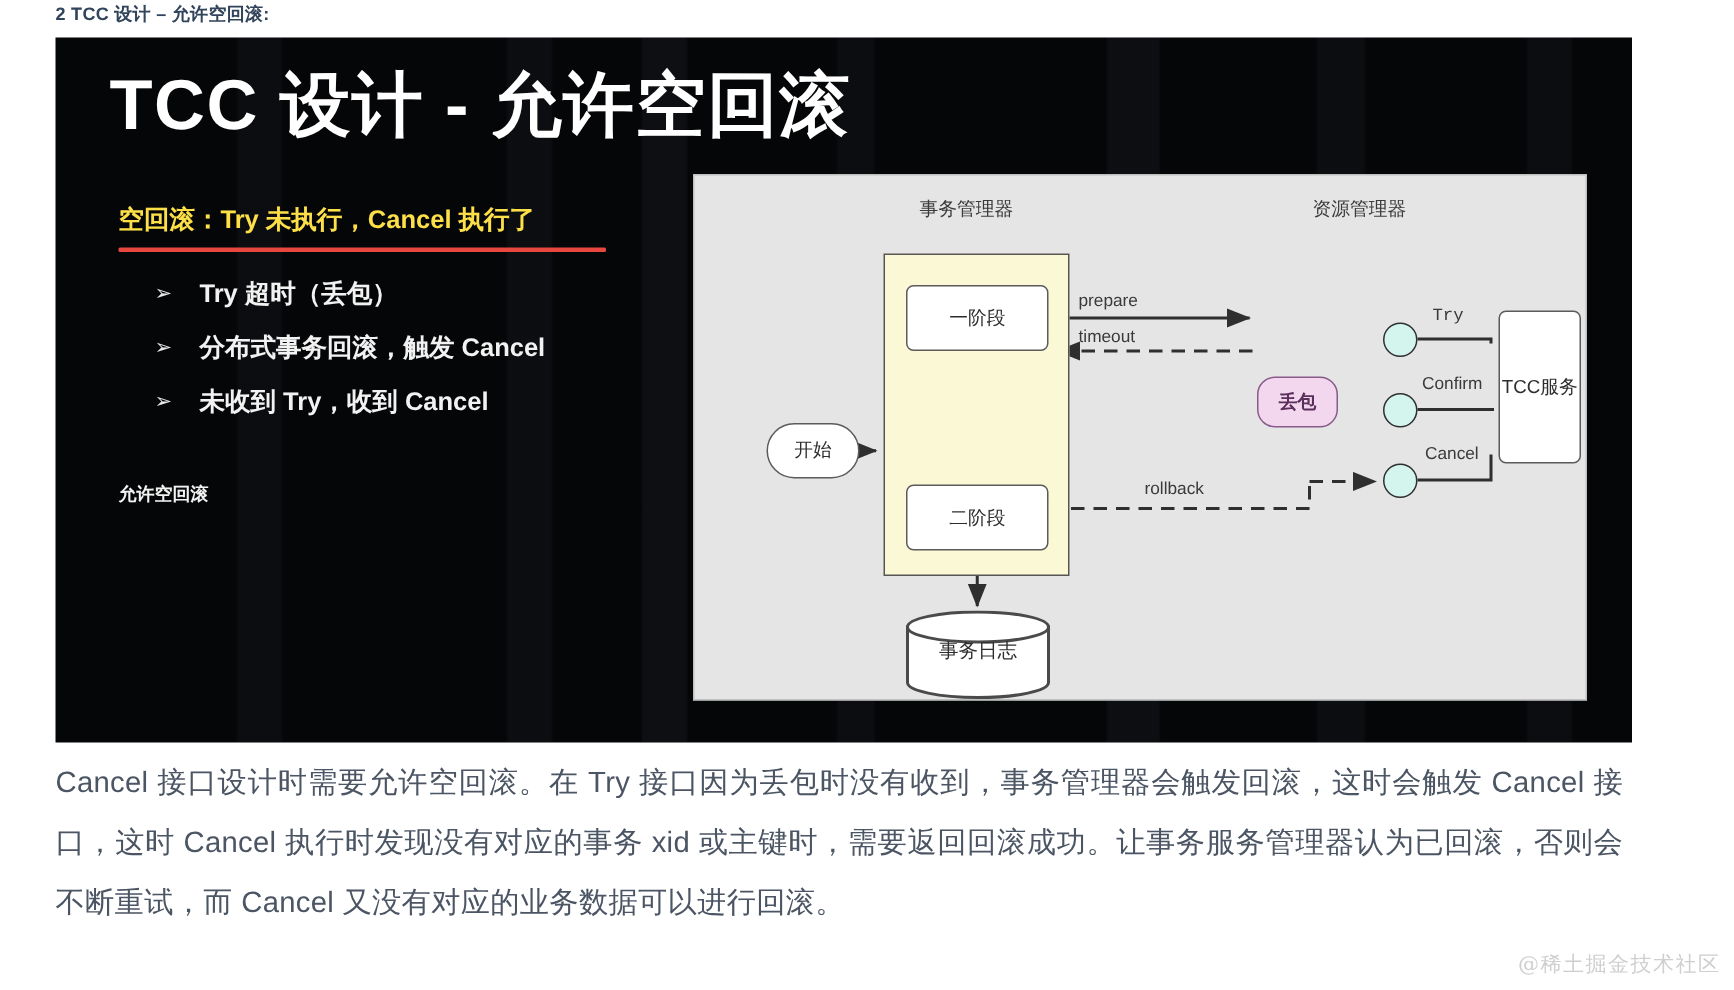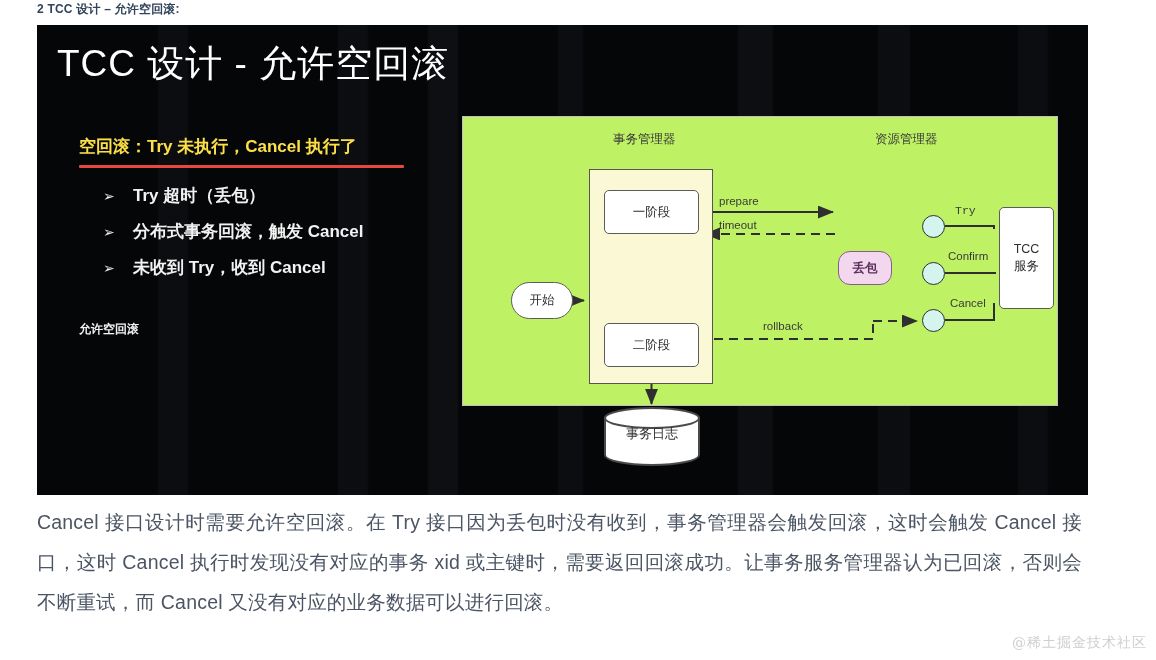--- a/index.html
+++ b/index.html
@@ -40,22 +40,22 @@
         rgba(255,255,255,0.000) 547px, rgba(255,255,255,0.000) 700px,
         rgba(200,220,255,0.040) 702px, rgba(200,220,255,0.040) 735px,
         rgba(255,255,255,0.000) 737px, rgba(255,255,255,0.000) 840px,
         rgba(200,220,255,0.035) 842px, rgba(200,220,255,0.035) 872px,
         rgba(255,255,255,0.000) 874px, rgba(255,255,255,0.000) 980px,
         rgba(200,220,255,0.030) 982px, rgba(200,220,255,0.030) 1010px,
         rgba(255,255,255,0.000) 1012px, rgba(255,255,255,0.000) 1051px);
     pointer-events: none;
   }
   .slide-title {
-    position: absolute; left: 20px; top: 14px;
-    font-size: 37px; font-weight: 400; color: #ffffff;
+    position: absolute; left: 36px; top: 14px;
+    font-size: 47px; font-weight: 700; color: #ffffff;
     letter-spacing: 1px; white-space: nowrap;
   }
 
   
   .slide-left { position: absolute; left: 42px; top: 110px; width: 390px; color:#fff; }
   .kv-line {
     font-size: 17px; font-weight: bold; color:#fde047;
     white-space: nowrap; display: inline-block; padding-bottom: 5px;
   }
   .kv-underline {
@@ -74,22 +74,22 @@
   .bullet-glyph { font-size: 14px; color:#e8e8e8; width: 14px; flex: none; }
   .bullet-text { font-size: 17px; font-weight: bold; color:#f2f2f2; white-space: nowrap; }
   .allow-line {
     margin-top: 42px; font-size: 12px; font-weight: bold; color:#f2f2f2;
     white-space: nowrap;
   }
 
   
   .diagram {
     position: absolute; left: 425px; top: 91px;
-    width: 596px; height: 290px;
-    background: #bef264;
+    width: 596px; height: 351px;
+    background: #e5e5e5;
     border: 1px solid #bfbfbf;
   }
   .dg-head {
     position: absolute; font-size: 12.5px; color: #3a3a3a; white-space: nowrap;
   }
   .dg-head.tm { left: 150px; top: 14px; }
   .dg-head.rm { left: 412px; top: 14px; }
 
   .tm-frame {
     position: absolute; left: 126px; top: 52px; width: 124px; height: 215px;
@@ -129,21 +129,21 @@
     position: absolute; width: 23px; height: 23px; border-radius: 50%;
     background: #d3f5ee; border: 1.8px solid #2f2f2f;
   }
   .node-try { left: 459px; top: 98px; }
   .node-conf { left: 459px; top: 145px; }
   .node-canc { left: 459px; top: 192px; }
 
   .tcc-box {
     position: absolute; left: 536px; top: 90px; width: 55px; height: 102px;
     background:#fff; border: 1.6px solid #5b5b5b; border-radius: 5px;
-    display:flex; flex-direction:column; align-items:center; justify-content:center;
+    display:flex; flex-direction:row; align-items:center; justify-content:center;
     font-size: 12.5px; color:#2e2e2e; line-height: 1.35;
   }
 
   .edge-label {
     position: absolute; font-size: 11.5px; color:#3a3a3a; white-space: nowrap;
   }
   .lbl-prepare { left: 256px; top: 78px; }
   .lbl-timeout { left: 256px; top: 102px; }
   .lbl-rollback { left: 300px; top: 203px; }
   .lbl-try  { left: 492px; top: 87px; font-family: Liberation Mono, monospace; }

